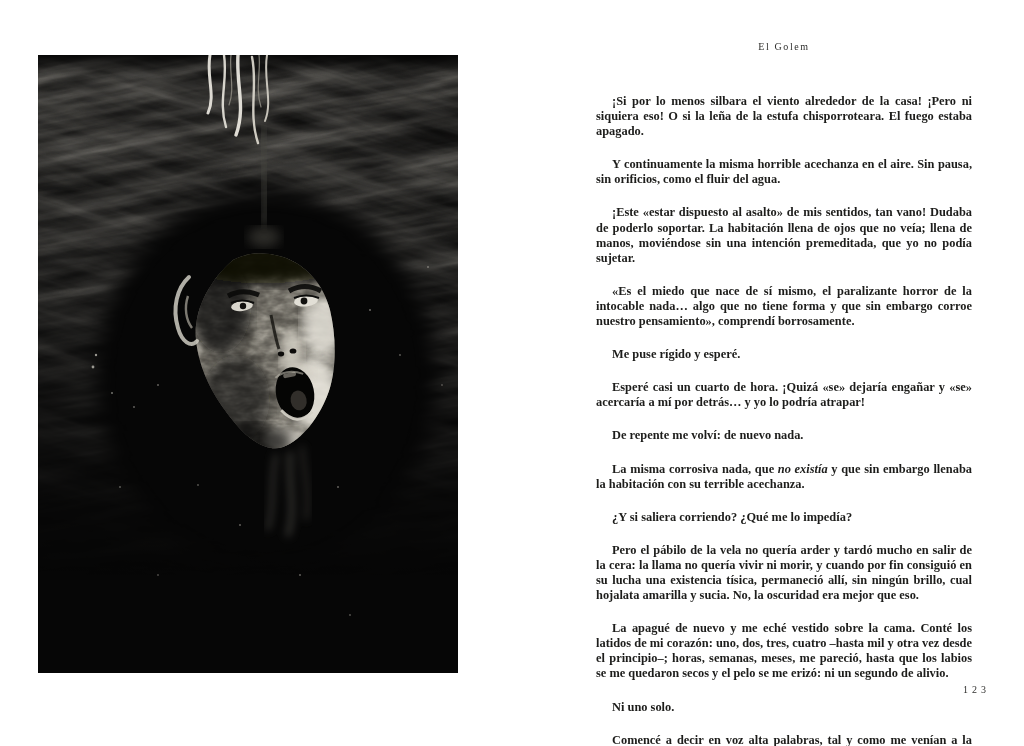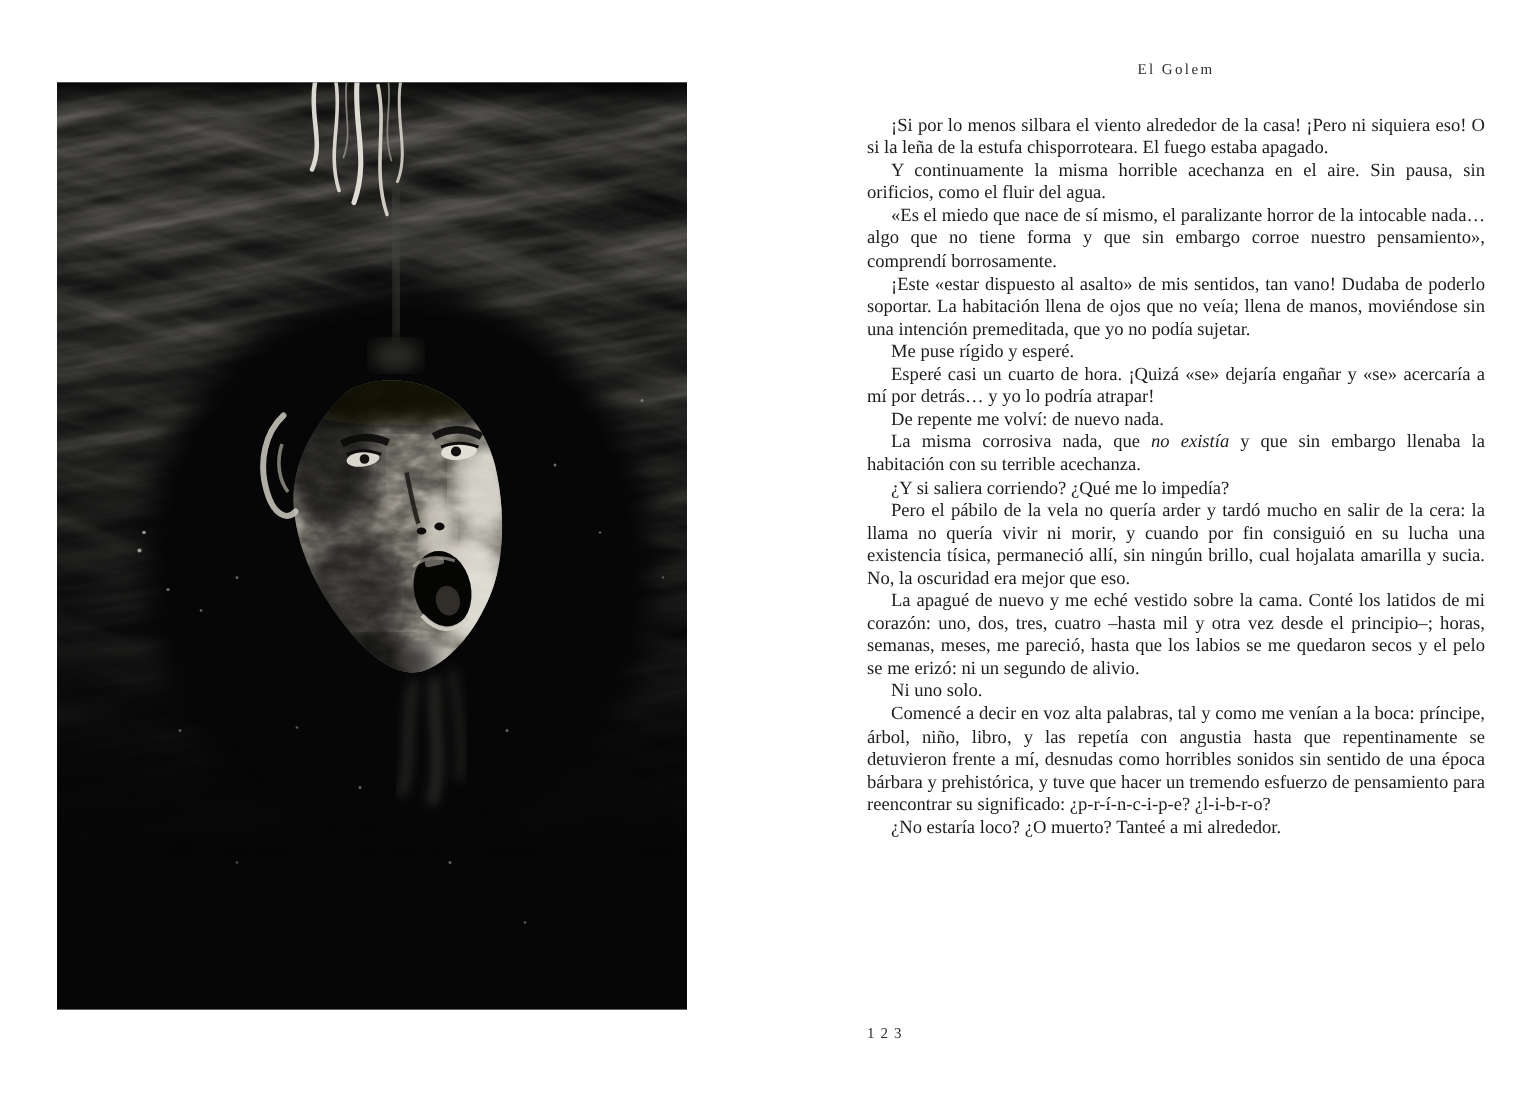--- a/index.html
+++ b/index.html
@@ -30,26 +30,26 @@
     font-size:10px; letter-spacing:1.6px;
     color:#2e2e2c;
   }
   .text-block {
     position:absolute; left:66px; top:76px; width:412px;
     font-size:12.4px; line-height:15.1px;
     color:#1d1d1b;
     text-align:justify;
     hyphens:auto; -webkit-hyphens:auto;
   }
-  .text-block p { margin:0; text-indent:16px; }
+  .text-block p { margin:18px; text-indent:16px;font-weight:bold; }
   .text-block em { font-style:italic; }
 
   .page-number {
     position:absolute; left:66px; top:684px; width:412px;
-    text-align:left;
+    text-align:right;
     font-size:10px; letter-spacing:4px;
     color:#2e2e2c;
   }
 </style>
 </head>
 <body>
 
 <div class="spread">
 
   <div class="page page-left">
@@ -196,22 +196,22 @@
         </g>
       </svg>
     </figure>
   </div>
 
   <div class="page page-right">
     <div class="running-header">El Golem</div>
     <div class="text-block" lang="es">
         <p><span>¡Si por lo menos silbara el viento alrededor de la casa! ¡Pero ni siquiera eso! O si la leña de la estufa chisporroteara. El fuego estaba apagado.</span></p>
         <p><span>Y continuamente la misma horrible acechanza en el aire. Sin pausa, sin orificios, como el fluir del agua.</span></p>
+        <p><span>¡Este «estar dispuesto al asalto» de mis sentidos, tan vano! Dudaba de poderlo soportar. La habitación llena de ojos que no veía; llena de manos, moviéndose sin una intención premeditada, que yo no podía sujetar.</span></p>
         <p><span>«Es el miedo que nace de sí mismo, el paralizante horror de la intocable nada… algo que no tiene forma y que sin embargo corroe nuestro pensamiento», comprendí borrosamente.</span></p>
-        <p><span>¡Este «estar dispuesto al asalto» de mis sentidos, tan vano! Dudaba de poderlo soportar. La habitación llena de ojos que no veía; llena de manos, moviéndose sin una intención premeditada, que yo no podía sujetar.</span></p>
         <p><span>Me puse rígido y esperé.</span></p>
         <p><span>Esperé casi un cuarto de hora. ¡Quizá «se» dejaría engañar y «se» acercaría a mí por detrás… y yo lo podría atrapar!</span></p>
         <p><span>De repente me volví: de nuevo nada.</span></p>
         <p><span>La misma corrosiva nada, que </span><em>no existía</em><span> y que sin embargo llenaba la habitación con su terrible acechanza.</span></p>
         <p><span>¿Y si saliera corriendo? ¿Qué me lo impedía?</span></p>
         <p><span>Pero el pábilo de la vela no quería arder y tardó mucho en salir de la cera: la llama no quería vivir ni morir, y cuando por fin consiguió en su lucha una existencia tísica, permaneció allí, sin ningún brillo, cual hojalata amarilla y sucia. No, la oscuridad era mejor que eso.</span></p>
         <p><span>La apagué de nuevo y me eché vestido sobre la cama. Conté los latidos de mi corazón: uno, dos, tres, cuatro –hasta mil y otra vez desde el principio–; horas, semanas, meses, me pareció, hasta que los labios se me quedaron secos y el pelo se me erizó: ni un segundo de alivio.</span></p>
         <p><span>Ni uno solo.</span></p>
         <p><span>Comencé a decir en voz alta palabras, tal y como me venían a la boca: príncipe, árbol, niño, libro, y las repetía con angustia hasta que repentinamente se detuvieron frente a mí, desnudas como horribles sonidos sin sentido de una época bárbara y prehistórica, y tuve que hacer un tremendo esfuerzo de pensamiento para reencontrar su significado: ¿p-r-í-n-c-i-p-e? ¿l-i-b-r-o?</span></p>
         <p><span>¿No estaría loco? ¿O muerto? Tanteé a mi alrededor.</span></p>

